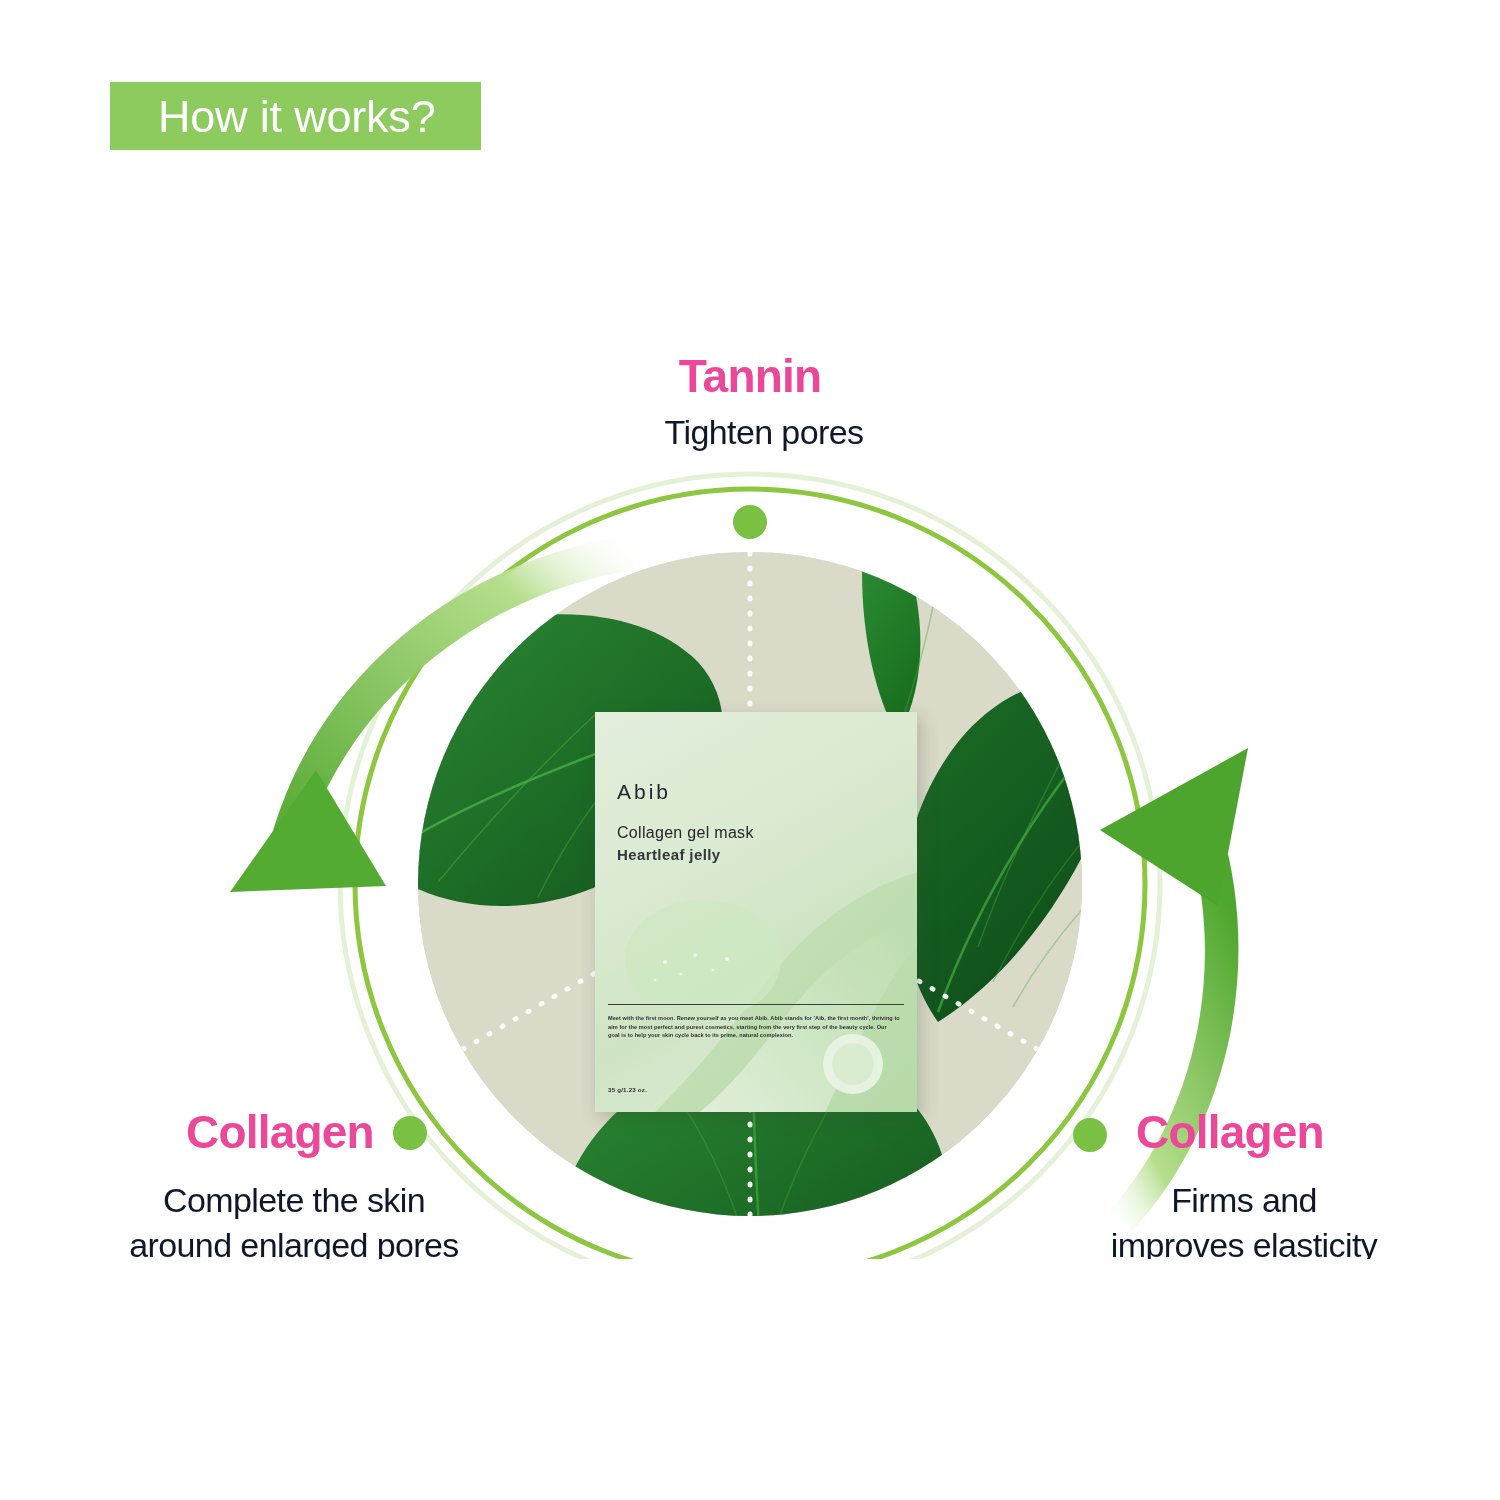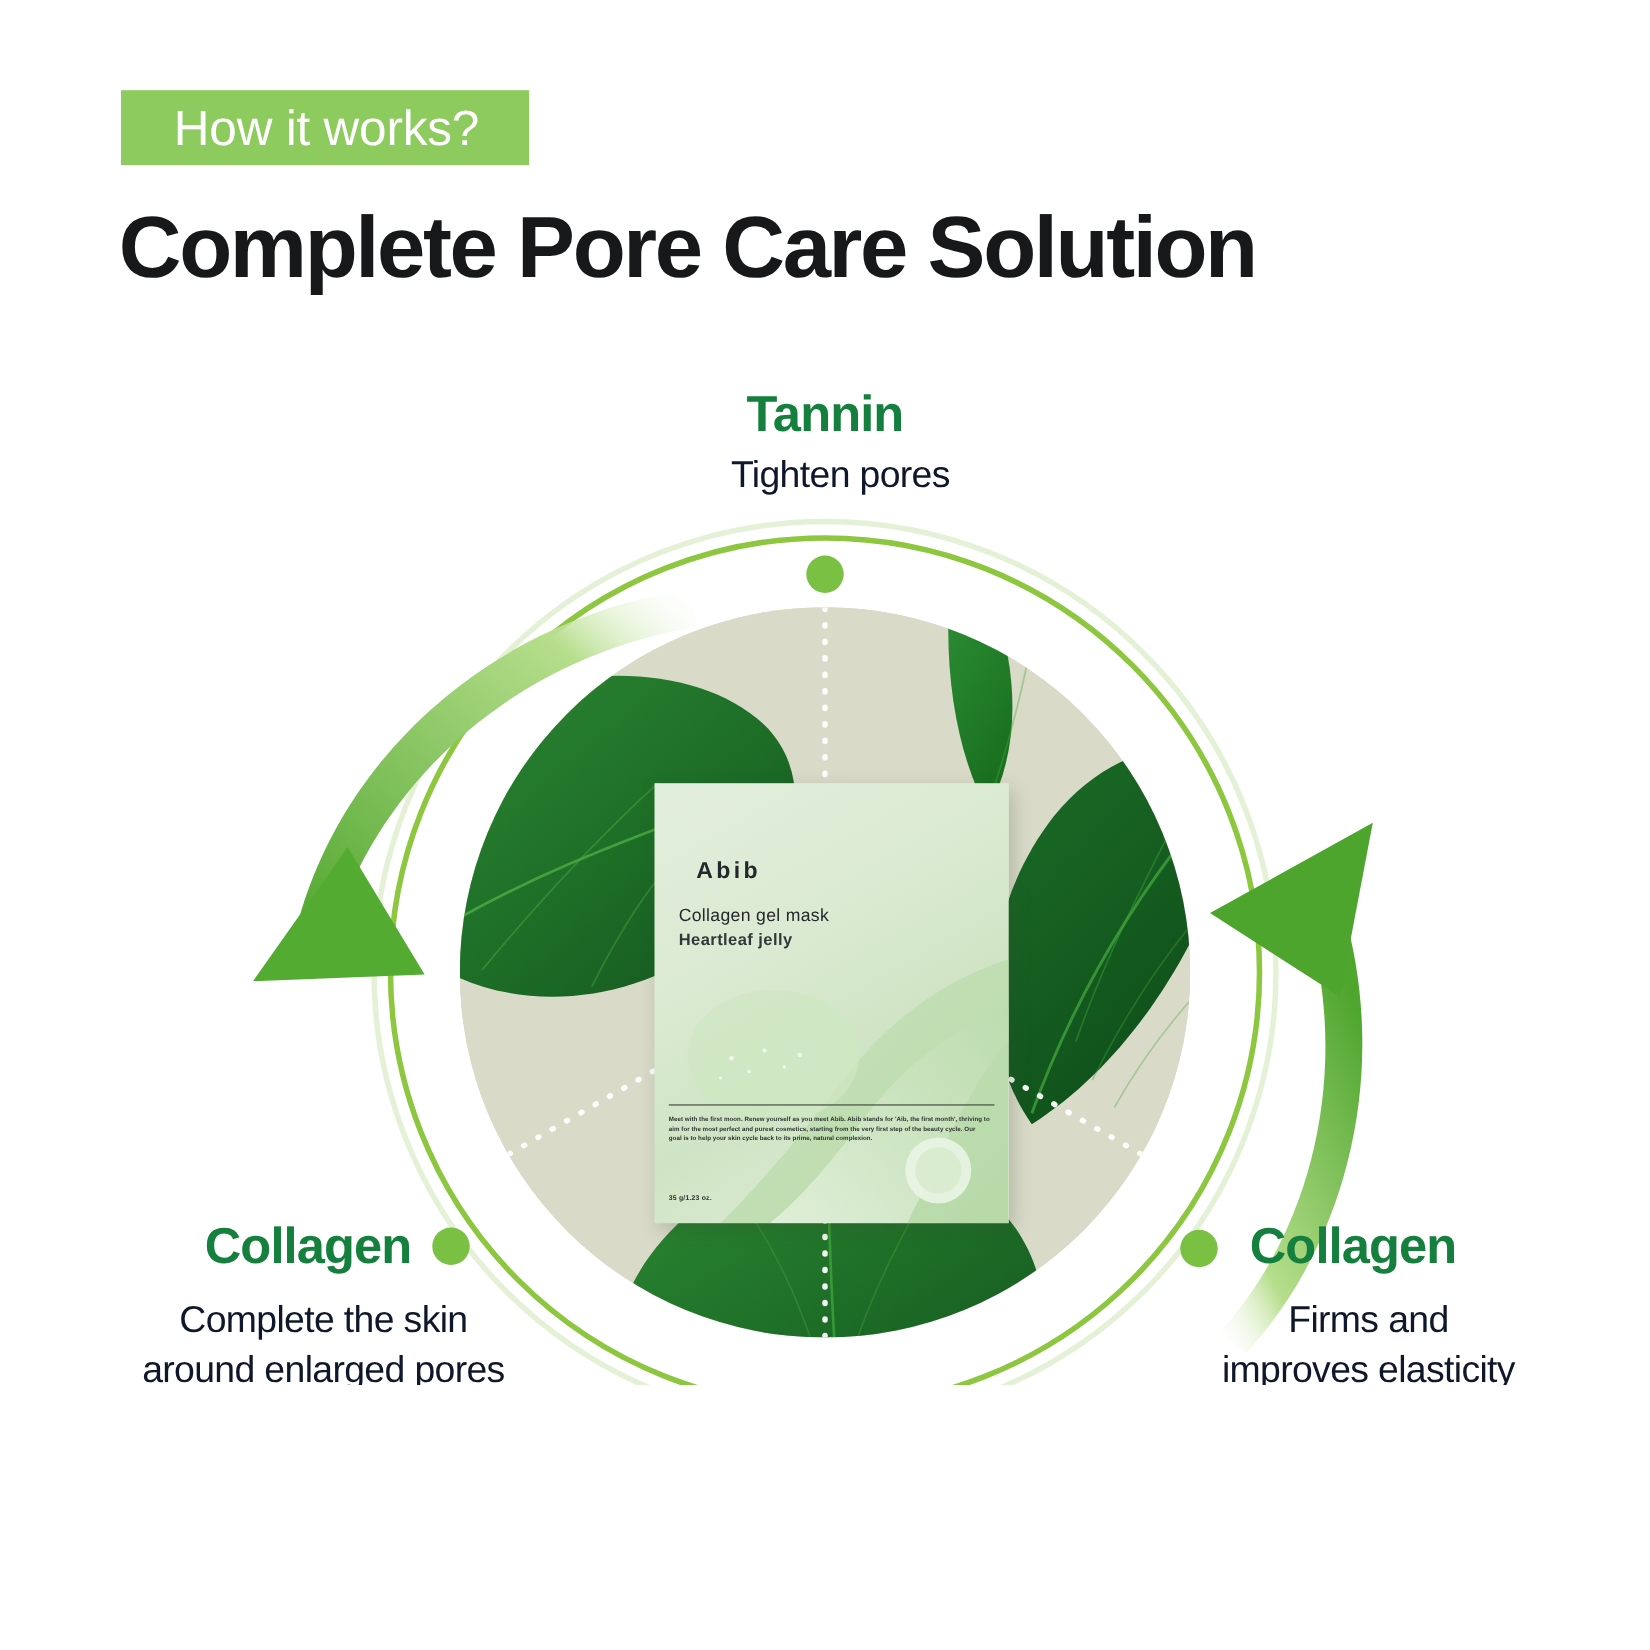--- a/index.html
+++ b/index.html
@@ -90,22 +90,21 @@
     box-shadow: 4px 6px 16px rgba(60,70,50,0.25);
     overflow: hidden;
   }
   #pack-brand {
     position: absolute;
     left: 22px;
     top: 68px;
     font-size: 21px;
     letter-spacing: 3px;
     color: #25272a;
-    font-weight: 700;
-    margin-left: 16px;
+    font-weight: 400;
   }
   #pack-product {
     position: absolute;
     left: 22px;
     top: 112px;
     font-size: 16px;
     letter-spacing: 0.3px;
     color: #25272a;
   }
   #pack-variant {
@@ -143,21 +142,21 @@
     font-size: 6.2px;
     color: #2c3230;
     font-weight: 700;
     letter-spacing: 0.2px;
   }
 
   
   .node-title {
     font-size: 46px;
     font-weight: 700;
-    color: #15803d;
+    color: #ec4899;
     letter-spacing: -0.8px;
     line-height: 1.05;
     white-space: nowrap;
   }
   .node-desc {
     font-size: 34px;
     color: #0f172a;
     letter-spacing: -0.6px;
     line-height: 1.32;
     padding-left: 28px;
@@ -190,21 +189,20 @@
   #label-collagen .node-desc { margin-top: 22px; }
 </style>
 </head>
 <body>
 
 <div id="page">
 
   <div id="badge">
     <span id="badge-label">How it works?</span>
   </div>
-  <div id="page-title">Complete Pore Care Solution</div>
 
   <div id="diagram">
 
     <div id="photo-disc">
       <svg width="664" height="664" viewBox="0 0 664 664">
         <defs>
           <linearGradient id="lfA" x1="0" y1="0" x2="1" y2="1">
             <stop offset="0%" stop-color="#2d8a33"></stop>
             <stop offset="55%" stop-color="#1d6d27"></stop>
             <stop offset="100%" stop-color="#14541e"></stop>

